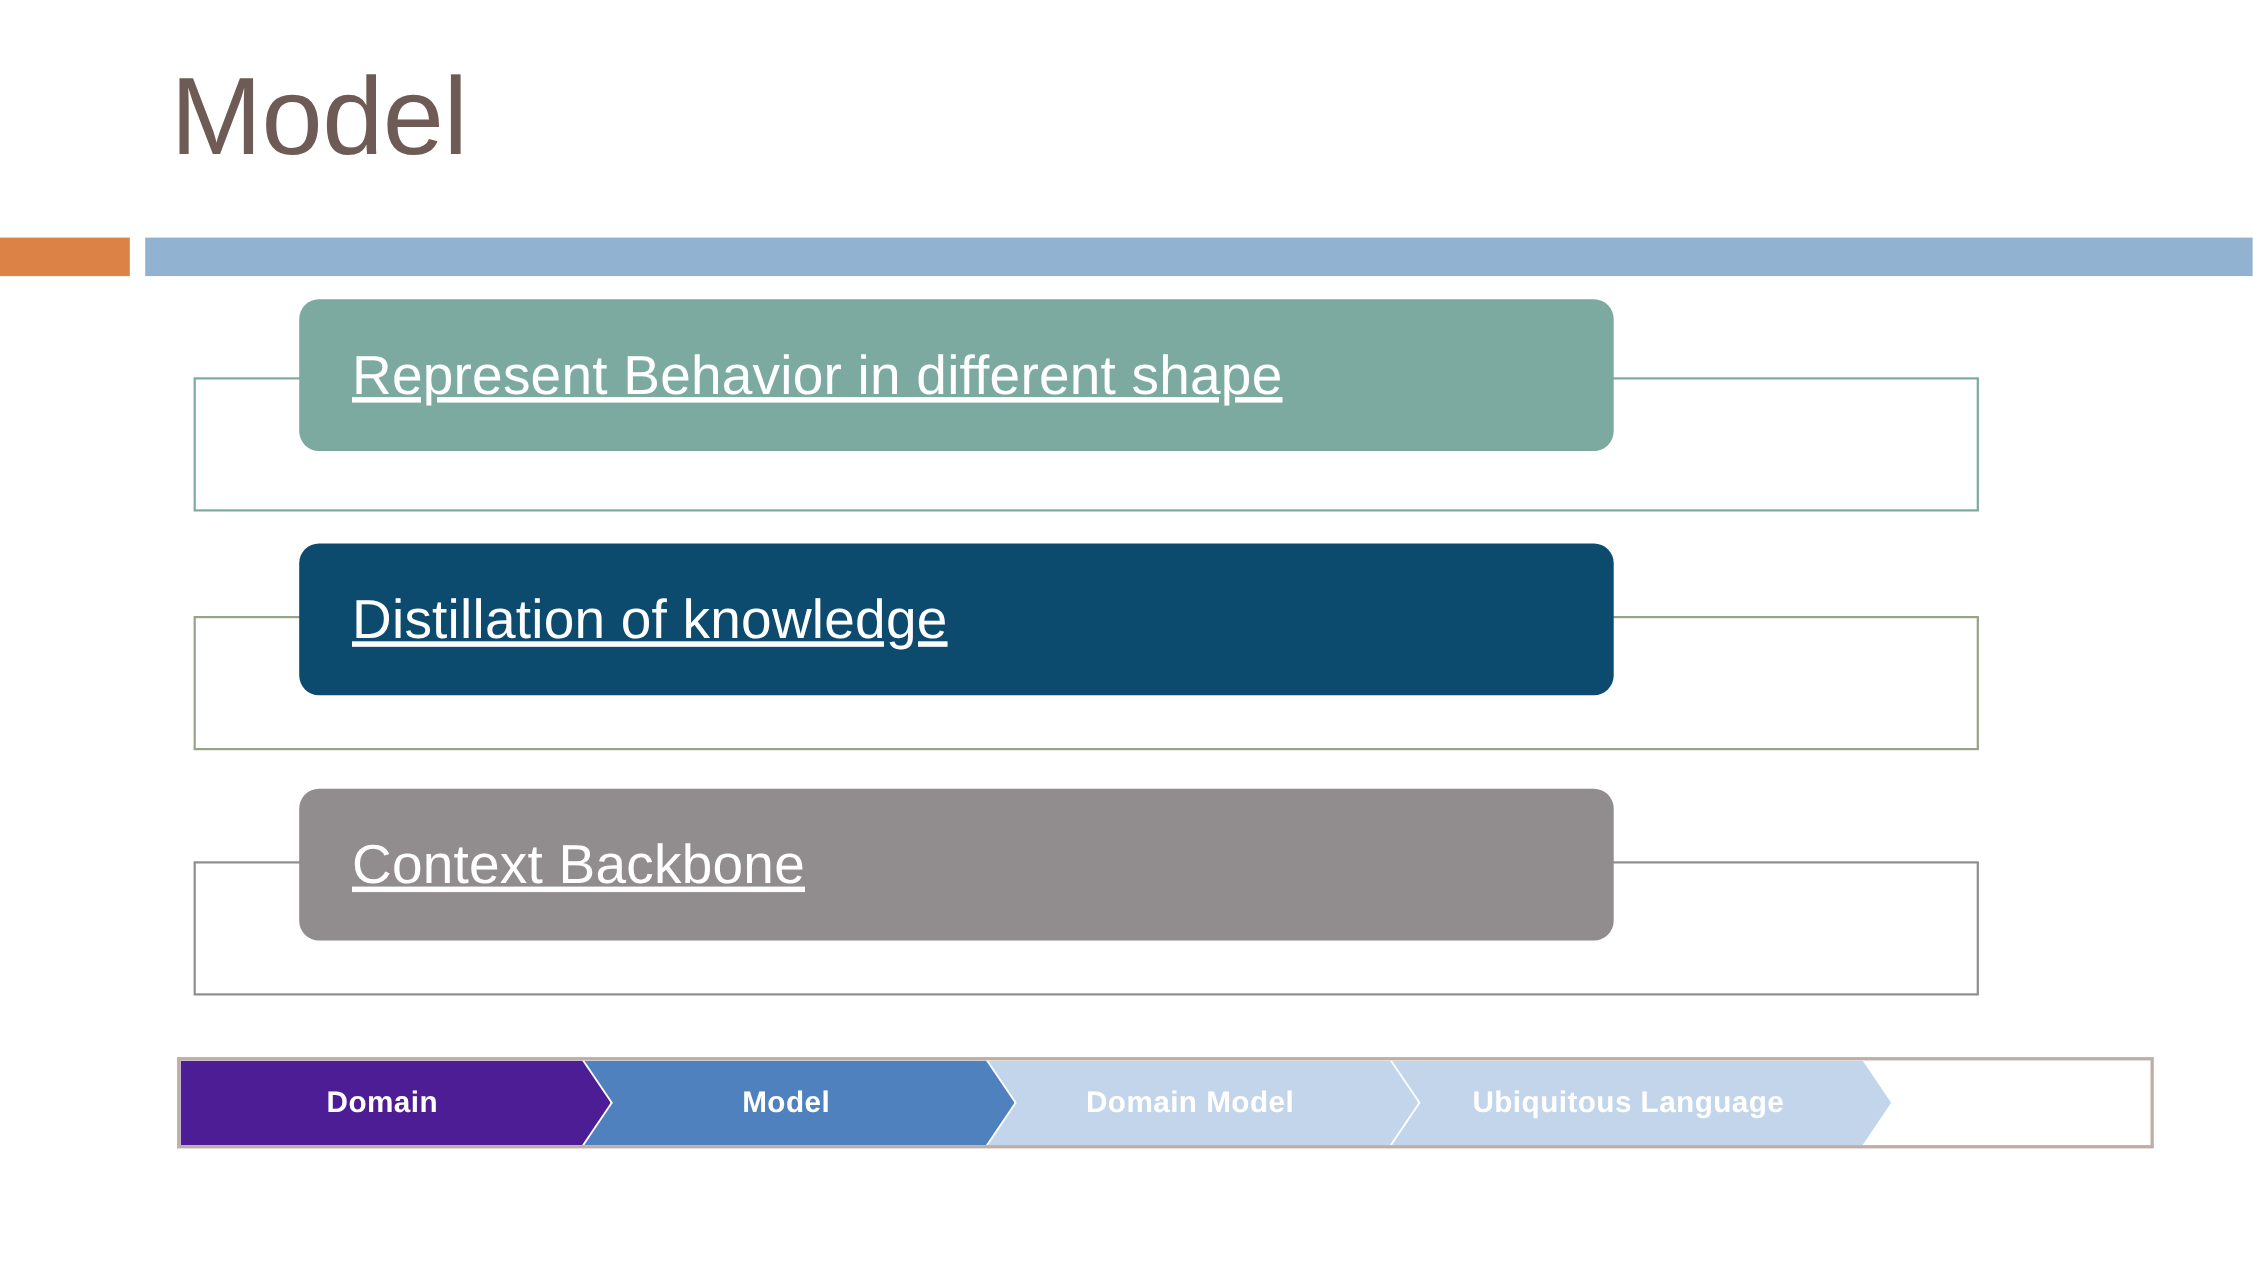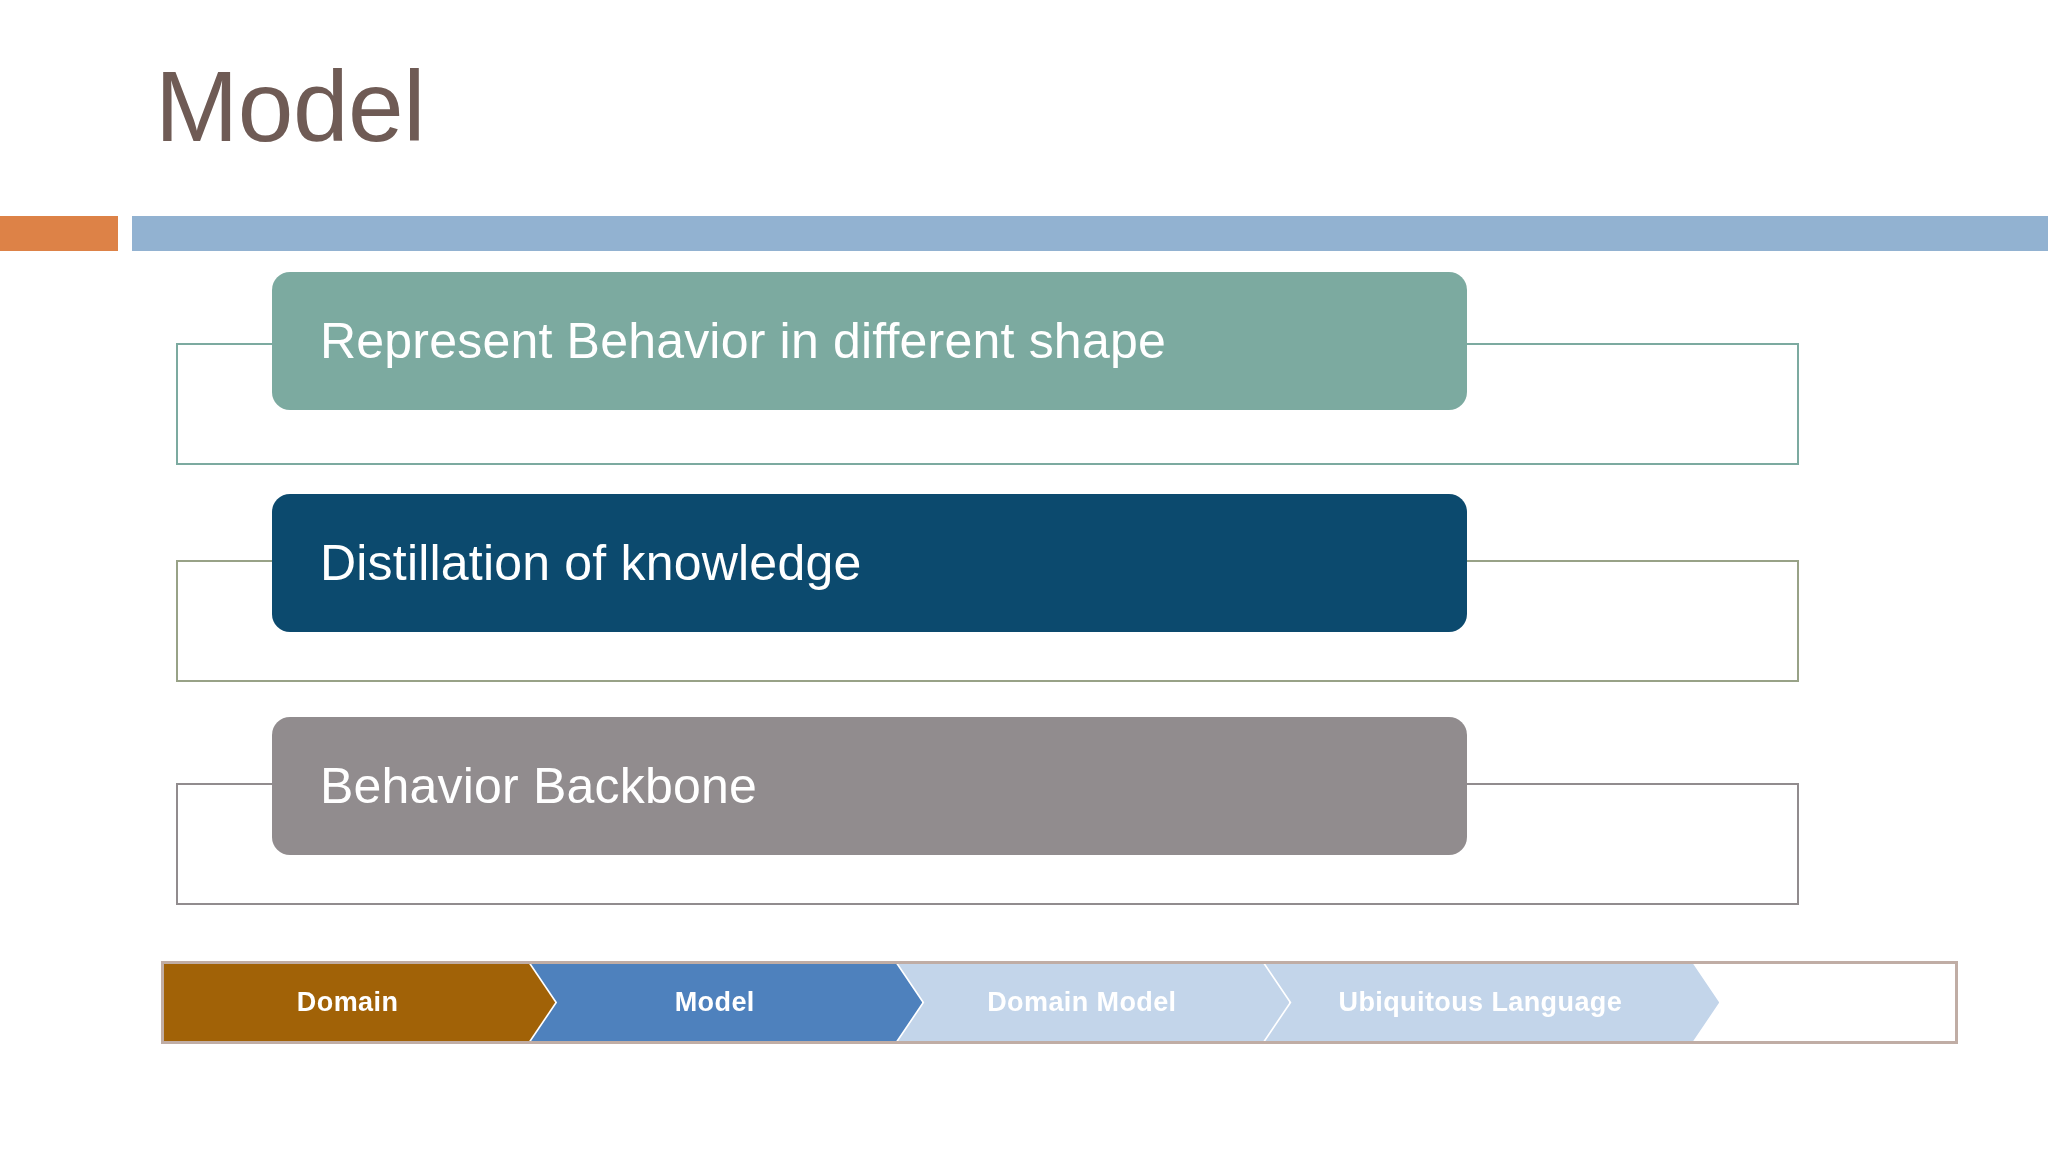--- a/index.html
+++ b/index.html
@@ -70,20 +70,21 @@
     height: 138px;
     border-radius: 18px;
     display: flex;
     align-items: center;
     padding-left: 48px;
     color: #ffffff;
     font-size: 50px;
     font-weight: 400;
     letter-spacing: 0.2px;
     white-space: nowrap;
+    text-decoration: underline;
   }
 
   
   #row-1 .row-outline { top: 343px; border-color: #7CAAA0; }
   #row-1 .row-chip    { top: 272px; background: #7CAAA0; }
 
   
   #row-2 .row-outline { top: 560px; border-color: #98A287; }
   #row-2 .row-chip    { top: 494px; background: #98A287; }
 
@@ -142,25 +143,25 @@
     <div class="row-chip" style="background: rgb(124, 170, 160);">Represent Behavior in different shape</div>
   </div>
 
   <div class="row" id="row-2">
     <div class="row-outline" style="border-color: rgb(152, 162, 135);"></div>
     <div class="row-chip" style="background: #0c4a6e;">Distillation of knowledge</div>
   </div>
 
   <div class="row" id="row-3">
     <div class="row-outline" style="border-color: rgb(145, 140, 142);"></div>
-    <div class="row-chip" style="background: rgb(145, 140, 142);">Behavior Backbone</div>
+    <div class="row-chip" style="background: rgb(145, 140, 142);">Context Backbone</div>
   </div>
 
   <div id="process-bar" style="border-color: rgb(192, 173, 165);">
-    <div class="chev state-active" style="flex: 0 0 391.155px; z-index: 5; background: #a16207;">
+    <div class="chev state-active" style="flex: 0 0 391.155px; z-index: 5; background: #4c1d95;">
         <span>Domain</span>
       </div>
     <div class="chev state-active" style="flex: 0 0 391.155px; z-index: 4; background: rgb(78, 129, 189);">
         <span>Model</span>
       </div>
     <div class="chev state-inactive" style="flex: 0 0 391.155px; z-index: 3; background: rgb(195, 213, 234);">
         <span>Domain Model</span>
       </div>
     <div class="chev state-inactive" style="flex: 0 0 453.84px; z-index: 1; background: rgb(195, 213, 234);">
         <span>Ubiquitous Language</span>

